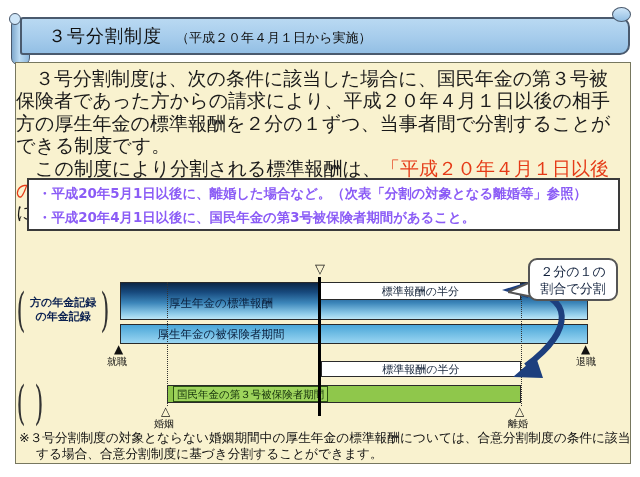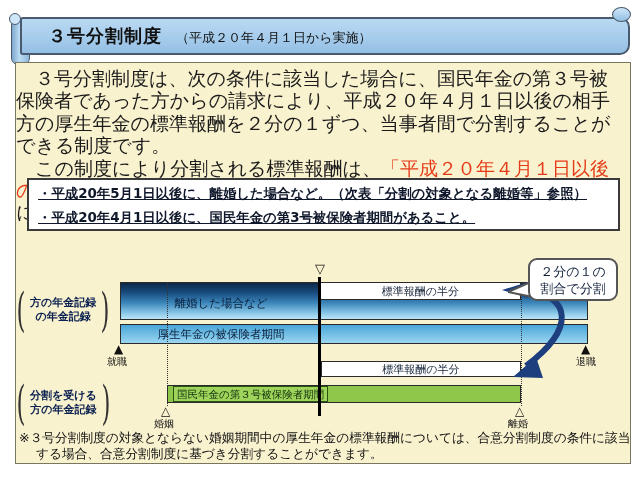--- a/index.html
+++ b/index.html
@@ -11,36 +11,36 @@
     background:linear-gradient(180deg,#b9d9f2 0%,#a6ccec 55%,#93bfe4 100%);
     border:2px solid #4a5a6e;border-radius:3px 10px 10px 3px;
     display:flex;align-items:center;padding-left:26px;box-sizing:border-box;}
   .banner-curl-left{position:absolute;left:11px;top:18px;width:17px;height:45px;
     background:linear-gradient(90deg,#7fa8cc 0%,#bcdcf4 45%,#8fb8dc 100%);
     border:1px solid #4a5a6e;border-radius:7px;}
   .banner-hook-left{position:absolute;left:9px;top:13px;width:10px;height:10px;
     background:#cfe6f8;border:1px solid #4a5a6e;border-radius:50%;}
   .banner-curl-right{position:absolute;left:612px;top:7px;width:17px;height:13px;
     background:linear-gradient(180deg,#cfe6f8,#93bfe4);border:1px solid #4a5a6e;border-radius:50%;}
-  .banner-title{font-size:18px;font-weight:bold;color:#111;letter-spacing:1px;}
+  .banner-title{font-size:18px;font-weight:normal;color:#111;letter-spacing:1px;}
   .banner-subtitle{font-size:13px;color:#111;margin-left:14px;padding-top:3px;}
 
   
   .content-box{position:absolute;left:15px;top:62px;width:616px;height:402px;
     background:#f9f2cf;border:1px solid #77775f;box-sizing:border-box;}
 
   .intro{position:absolute;left:16px;top:67px;width:597px;
     font-size:19px;line-height:22.4px;color:#1a1a1a;}
   .intro p{margin:0;}
   .red-seg{color:#e53a17;}
 
   .conditions-box{position:absolute;left:27px;top:178px;width:593px;height:53px;
     background:#ffffff;border:2px solid #3a3a3a;box-sizing:border-box;
     padding:2px 9px;}
-  .condition-line{font-size:13.4px;font-weight:bold;color:#0f172a;line-height:24px;white-space:nowrap;text-decoration:underline;}
+  .condition-line{font-size:13.4px;font-weight:bold;color:#8b5cf6;line-height:24px;white-space:nowrap;}
 
   .diagram-heading{position:absolute;left:31px;top:250px;font-size:13.5px;color:#111;}
 
   .date-label{position:absolute;left:240px;top:250px;width:160px;text-align:center;
     font-size:12.5px;color:#111;}
   .date-marker{position:absolute;left:311px;top:261px;width:18px;text-align:center;
     font-size:13px;color:#111;}
 
   
   .bar{position:absolute;box-sizing:border-box;border:1px solid #2a2a2a;}
@@ -121,29 +121,25 @@
   <div class="bracket-label bracket-a">
     <span class="paren">(</span>
     <span class="bracket-text">
       <span>方の年金記録</span><br>
       <span>の年金記録</span>
     </span>
     <span class="paren">)</span>
   </div>
   <div class="bracket-label bracket-b">
     <span class="paren">(</span>
-    <span class="bracket-text">
-      <span>分割を受ける</span><br>
-      <span>方の年金記録</span>
-    </span>
     <span class="paren">)</span>
   </div>
 
   <div class="bar bar-row1"></div>
-  <div class="row-label row1-label">離婚した場合など</div>
+  <div class="row-label row1-label">厚生年金の標準報酬</div>
   <div class="bar bar-white-upper">
     <span class="bar-label">標準報酬の半分</span>
   </div>
   <div class="bar bar-row2"></div>
   <div class="row-label row2-label">厚生年金の被保険者期間</div>
   <div class="bar bar-white-lower">
     <span class="bar-label">標準報酬の半分</span>
   </div>
   <div class="bar bar-green">
     <span class="green-label">国民年金の第３号被保険者期間</span>

